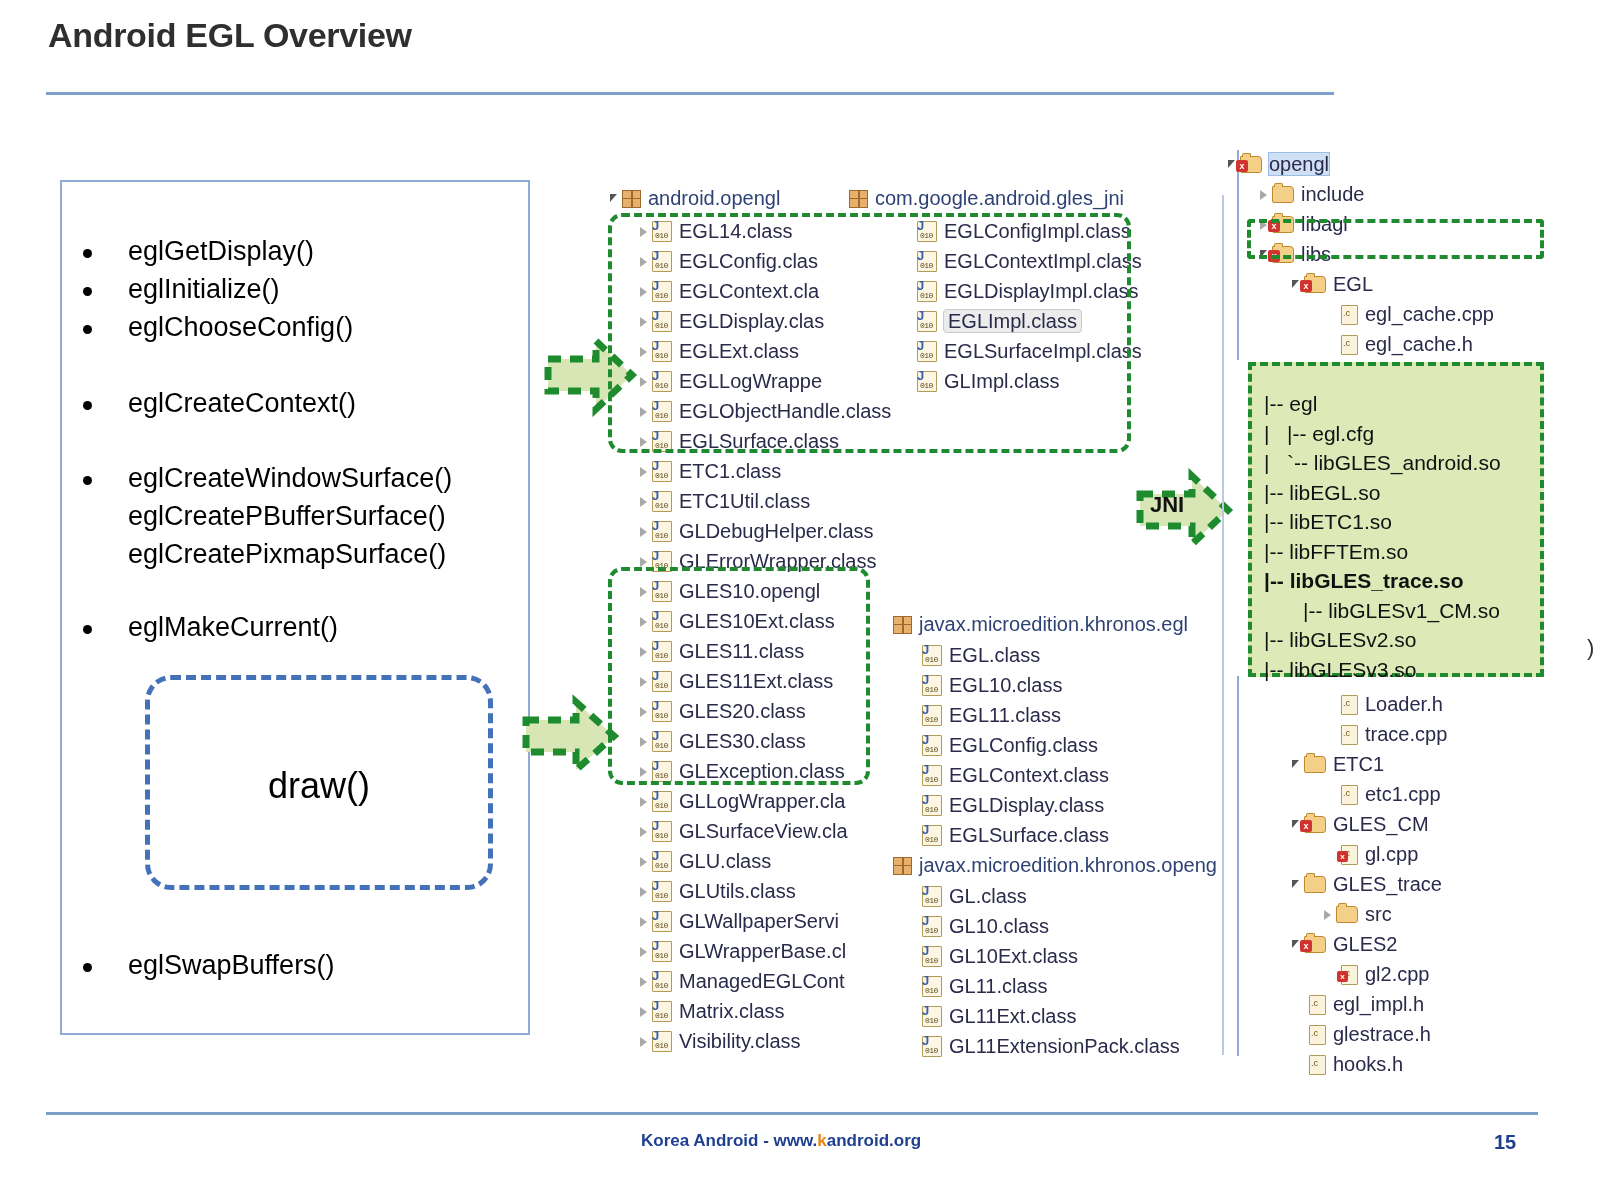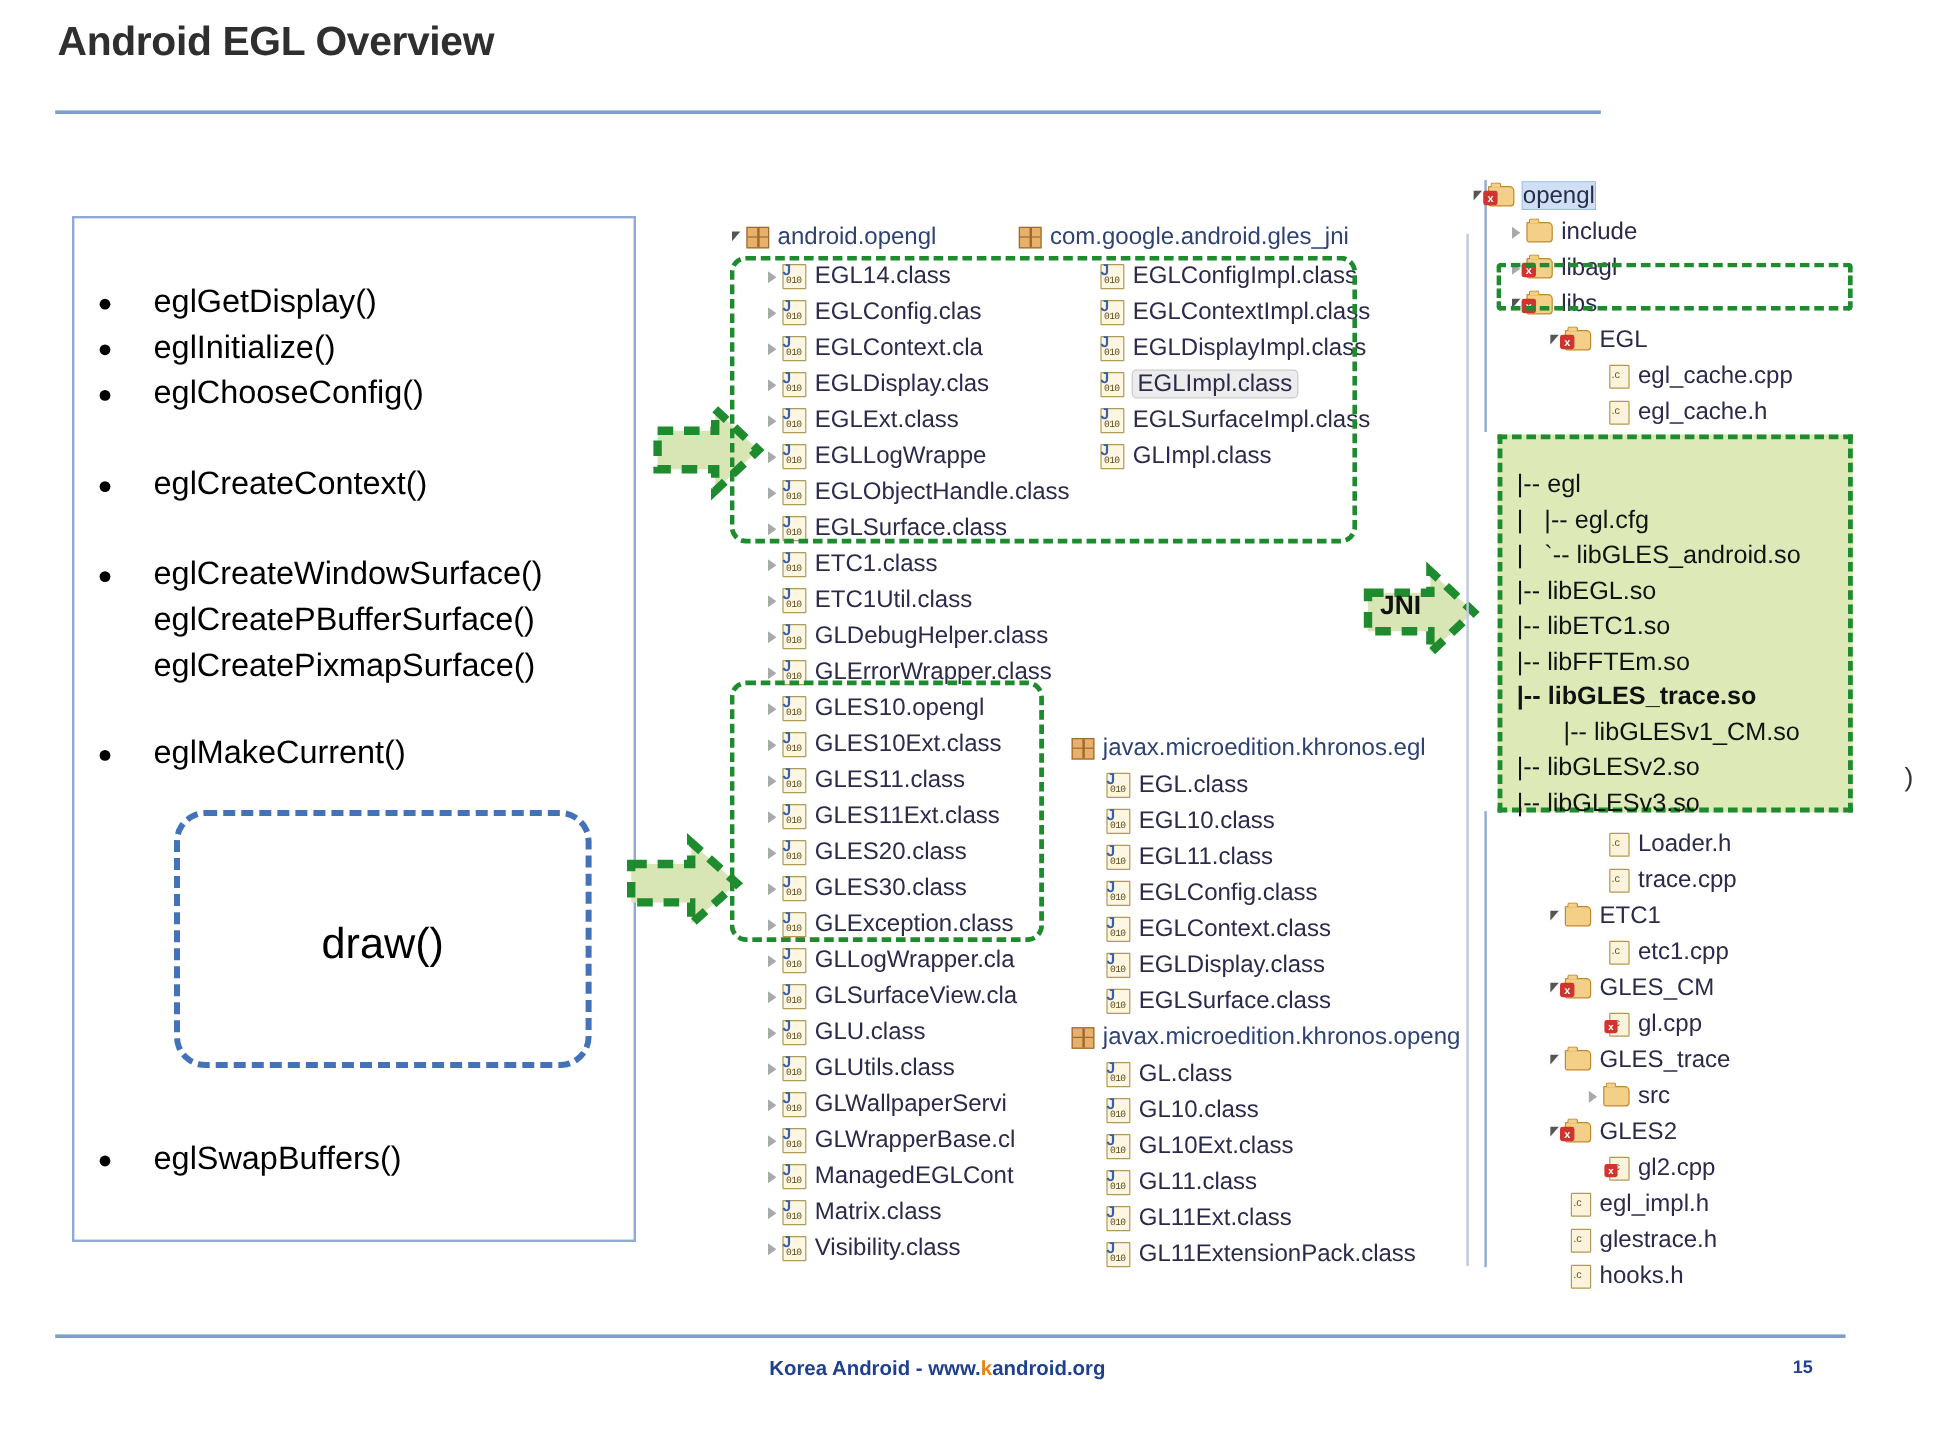--- a/index.html
+++ b/index.html
@@ -25,21 +25,21 @@
     position:absolute;left:46px;top:1112px;width:1492px;height:3px;
     background:#7d9fc9;
   }
   #footer-text{
     position:absolute;left:641px;top:1131px;
     font-size:17px;font-weight:bold;color:#1f3f8f;
   }
   #footer-text .hl{color:#e8840f;}
   #page-number{
     position:absolute;left:1494px;top:1131px;
-    font-size:15px;font-weight:bold;color:#1f3f8f;
+    font-size:20px;font-weight:bold;color:#1f3f8f;
   }
   
   #api-panel{
     position:absolute;left:60px;top:180px;width:470px;height:855px;
     border:2px solid #8faad4;background:#ffffff;box-sizing:border-box;
   }
   .api-item{
     position:absolute;font-size:27px;color:#000;white-space:nowrap;
   }
   .api-bullet{

